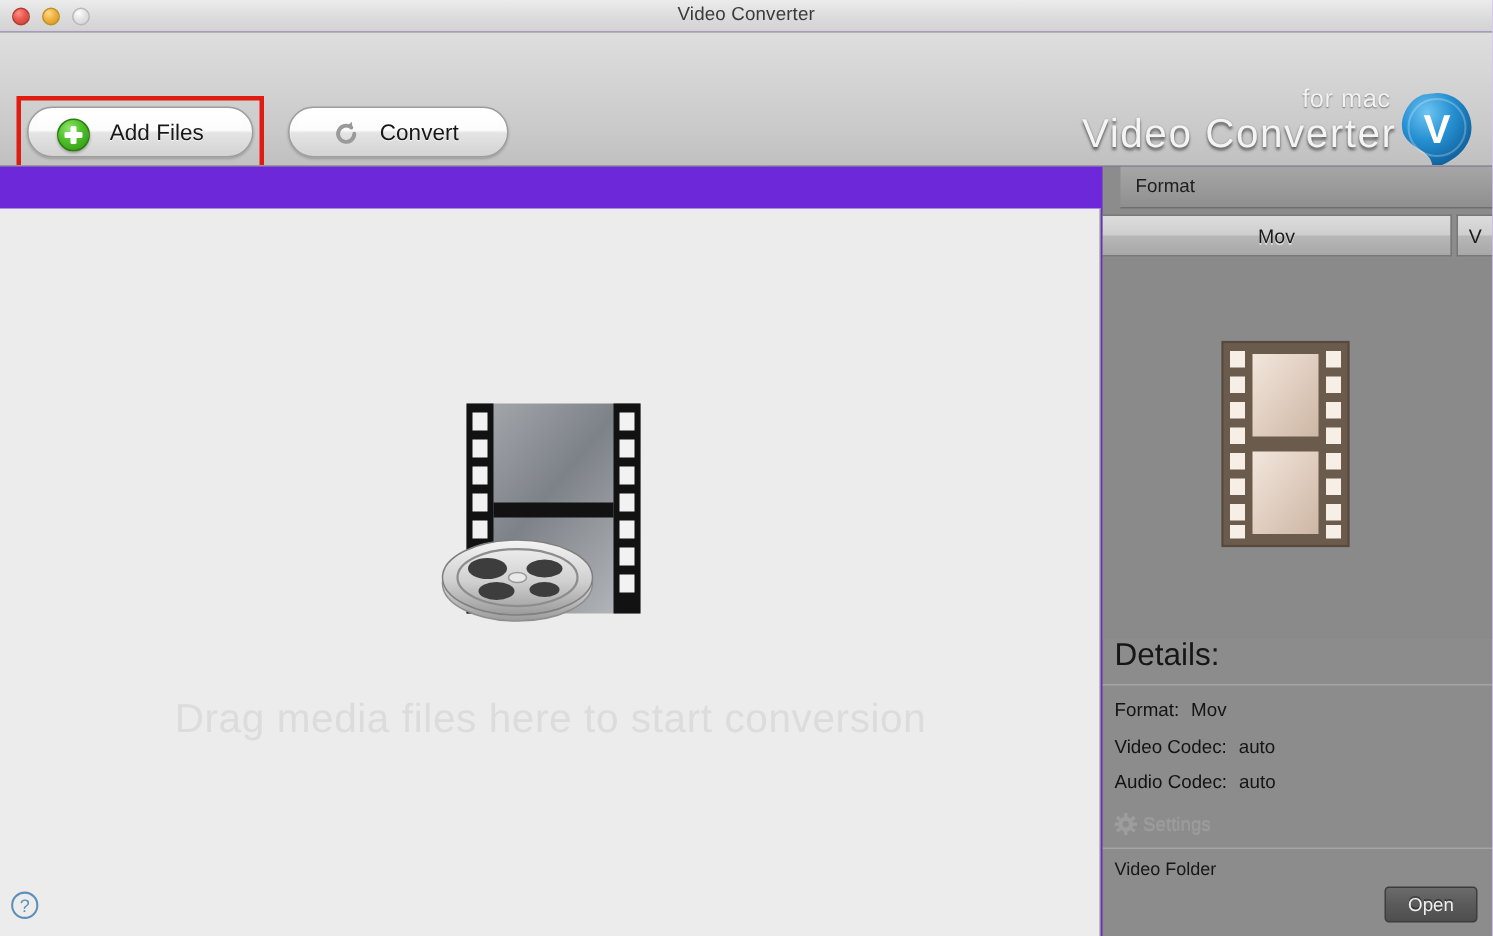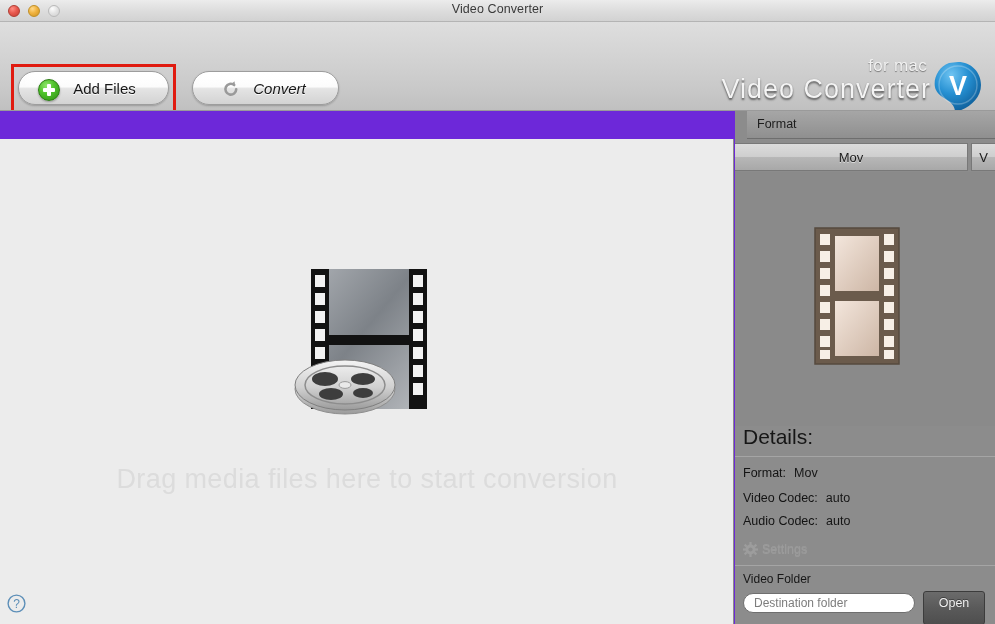--- a/index.html
+++ b/index.html
@@ -103,21 +103,21 @@
     width: 100%; height: 34px;
     line-height: 34px;
     text-align: center;
     font-size: 15px;
     color: #171717;
     text-shadow: 0 1px 0 rgba(255,255,255,0.85);
   }
   #btn-addfiles { left: 18px; top: 49px; width: 151px; }
   #btn-addfiles .blabel { padding-left: 22px; box-sizing: border-box; }
   #btn-convert  { left: 192px; top: 49px; width: 147px; }
-  #btn-convert .blabel { padding-left: 28px; box-sizing: border-box; font-style: italic; }
+  #btn-convert .blabel { padding-left: 28px; box-sizing: border-box; }
 
   .plus-icon {
     position: absolute;
     left: 19px; top: 7px;
     width: 20px; height: 20px;
     border-radius: 50%;
     background: radial-gradient(circle at 36% 28%, #8ee56a 0%, #4fc22a 42%, #2e8f14 100%);
     border: 1px solid #2b7d12;
     box-shadow: 0 1px 2px rgba(0,0,0,0.3);
   }
@@ -381,21 +381,21 @@
     font-family: "Liberation Sans", sans-serif;
     font-size: 12px;
     color: #6d6d6d;
     padding: 0 10px;
     outline: none;
   }
   .dest-input::placeholder { color: #7d7d7d; opacity: 1; }
   .open-btn {
     position: absolute;
     left: 188px; top: 480px;
-    width: 62px; height: 34px;
+    width: 62px; height: 24px;
     border-radius: 3px;
     background: linear-gradient(to bottom, #6b6b6b 0%, #5a5a5a 50%, #4e4e4e 100%);
     border: 1px solid #3c3c3c;
     box-sizing: border-box;
     text-align: center;
     line-height: 23px;
     font-size: 12.5px;
     color: #f0f0f0;
     text-shadow: 0 -1px 0 rgba(0,0,0,0.4);
     cursor: default;
@@ -582,17 +582,16 @@
             <rect x="1.6" y="9.8" width="2.2" height="3" transform="rotate(45 2.7 11.3)"></rect>
           </g>
           <circle cx="7.5" cy="7.5" r="2.1" fill="#8c8c8c"></circle>
         </svg>
       </div>
       <div class="slabel">Settings</div>
     </div>
 
     <div class="out-sep"></div>
     <div class="out-label">Video Folder</div>
-    <input class="dest-input" type="text" placeholder="Destination folder" style="">
     <div class="open-btn">Open</div>
   </div>
 
 </div>
 
 </body></html>

